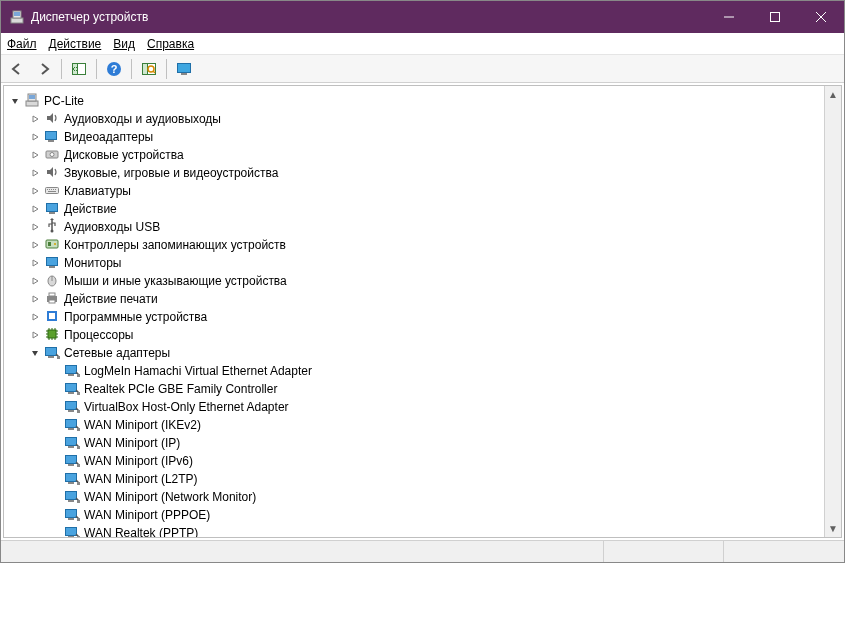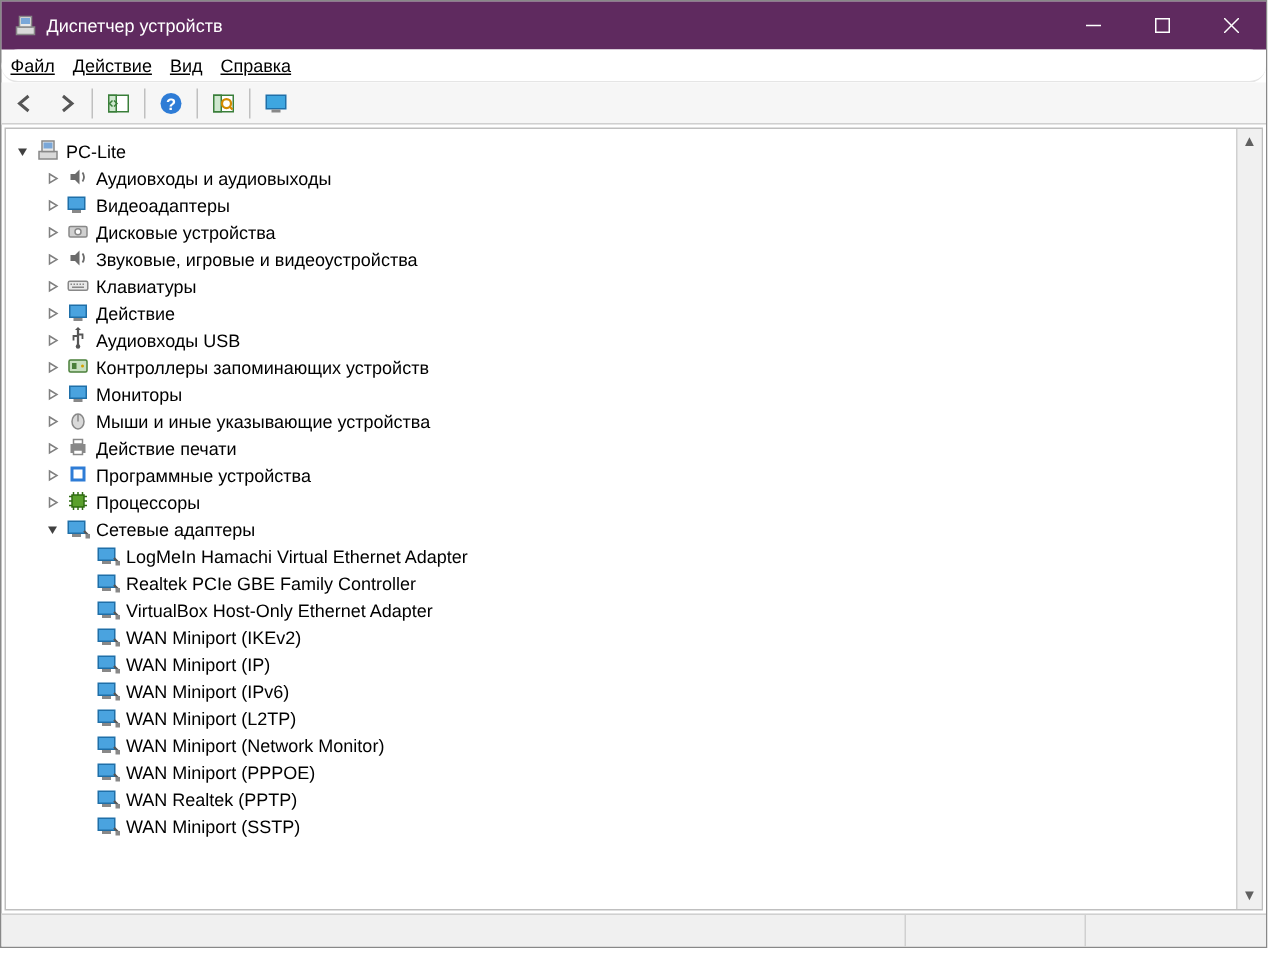--- a/index.html
+++ b/index.html
@@ -1,23 +1,23 @@
 <!DOCTYPE html>
 <html><head>
 <meta charset="utf-8">
 <style>
   * { box-sizing: border-box; }
   html, body { margin:0; padding:0; font-family: "Segoe UI", Tahoma, sans-serif; font-size:12px; background:#fff; }
-  .window { width:845px; height:632px; border:1px solid #888; position:relative; display:flex; flex-direction:column; background:#fff; }
+  .window { width:845px; height:563px; border:1px solid #888; position:relative; display:flex; flex-direction:column; background:#fff; }
   .titlebar { height:32px; background:#5f2a5f; color:#fff; display:flex; align-items:center; padding:0 0 0 8px; }
   .titlebar .title-icon { width:16px; height:16px; margin-right:6px; display:flex; align-items:center; justify-content:center; }
   .titlebar .title { flex:1; font-size:12px; }
   .sysbtns { display:flex; height:100%; }
   .sysbtn { width:46px; height:100%; display:flex; align-items:center; justify-content:center; color:#fff; cursor:pointer; }
-  .menubar { height:22px; background:#fff; display:flex; align-items:center; padding:2px 6px; gap:12px; border-bottom:1px solid #e5e5e5;border-radius:11px; }
+  .menubar { height:22px; background:#fff; display:flex; align-items:center; padding:2px 6px; gap:12px; border-bottom:1px solid #e5e5e5; }
   .menubar .mi { cursor:pointer; font-size:12px; }
   .menubar .mi span.accel { text-decoration:underline; }
   .toolbar { height:28px; background:#f6f6f6; border-bottom:1px solid #d0d0d0; display:flex; align-items:center; padding:0 4px; gap:3px; }
   .tbtn { width:24px; height:24px; display:flex; align-items:center; justify-content:center; cursor:pointer; border:1px solid transparent; }
   .tsep { width:1px; height:20px; background:#c0c0c0; margin:0 2px; }
   .content { flex:1; display:flex; overflow:hidden; border:1px solid #bfbfbf; margin:2px; }
   .tree { flex:1; overflow:hidden; background:#fff; padding:4px 0 0 0; position:relative; }
   .row { display:flex; align-items:flex-end; height:18px; padding:0; cursor:pointer; }
   .indent { display:inline-block; }
   .expander { width:14px; height:14px; display:flex; align-items:center; justify-content:center; color:#666; font-size:10px; cursor:pointer; }

